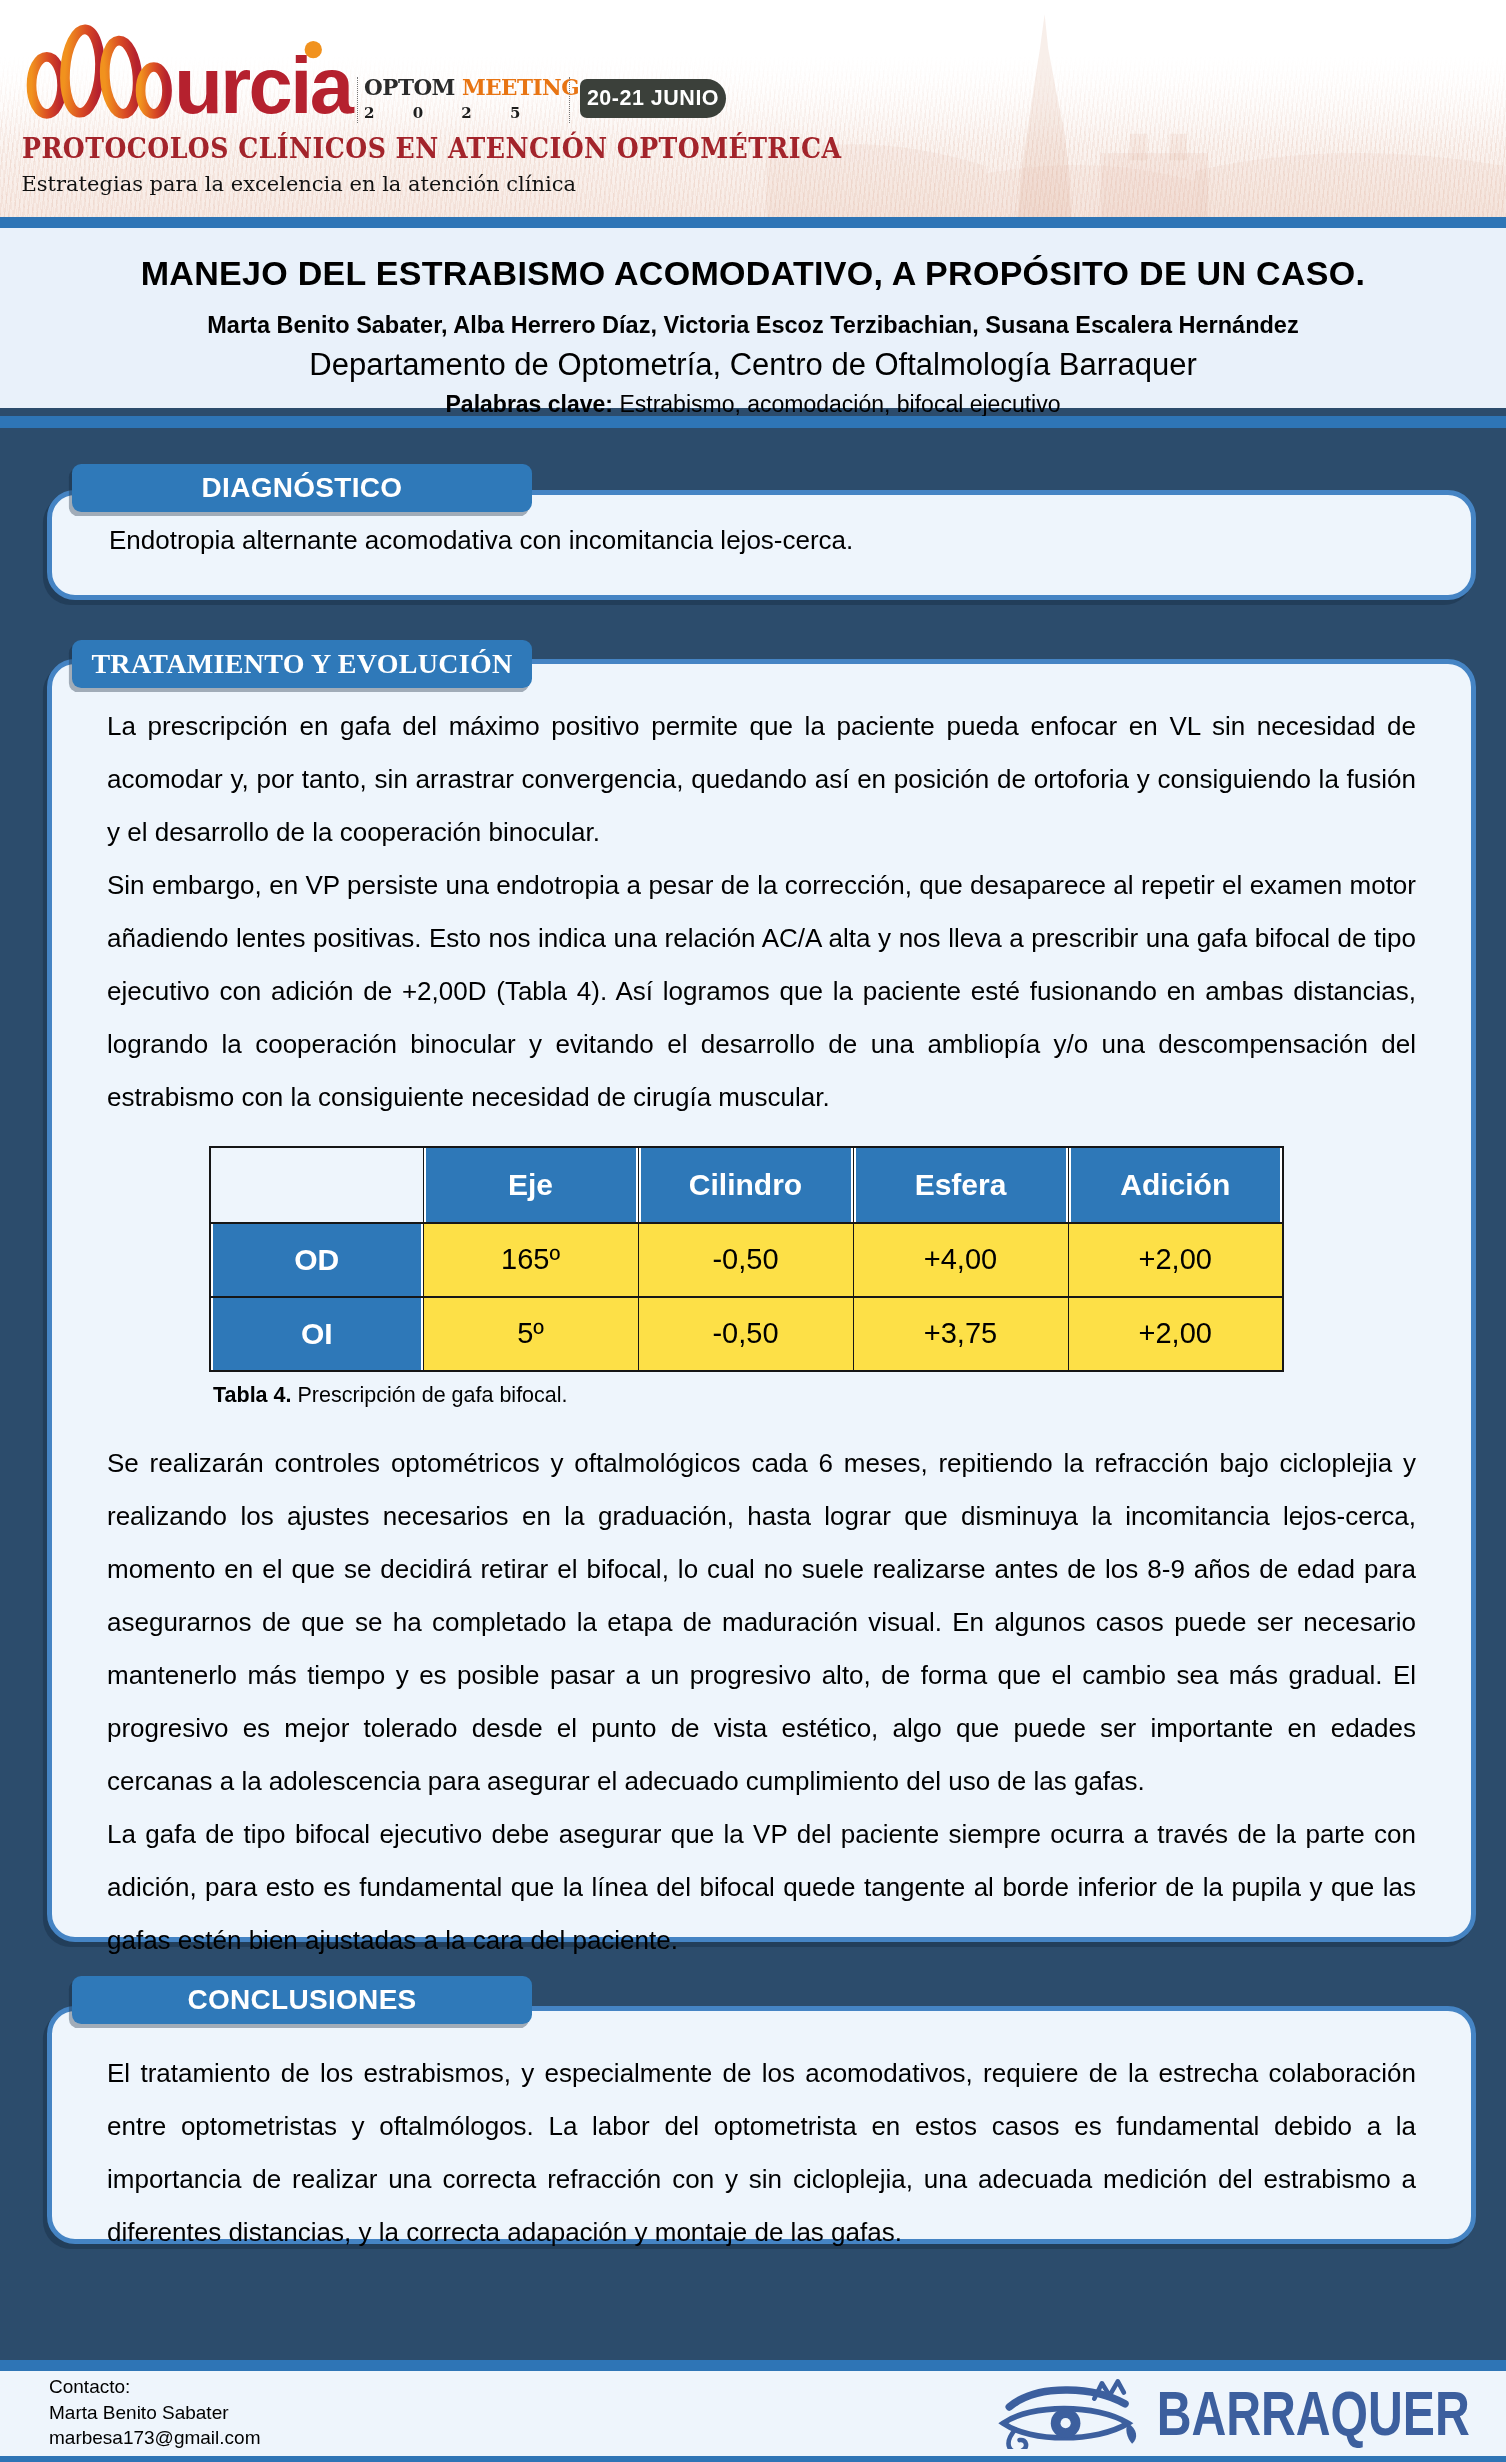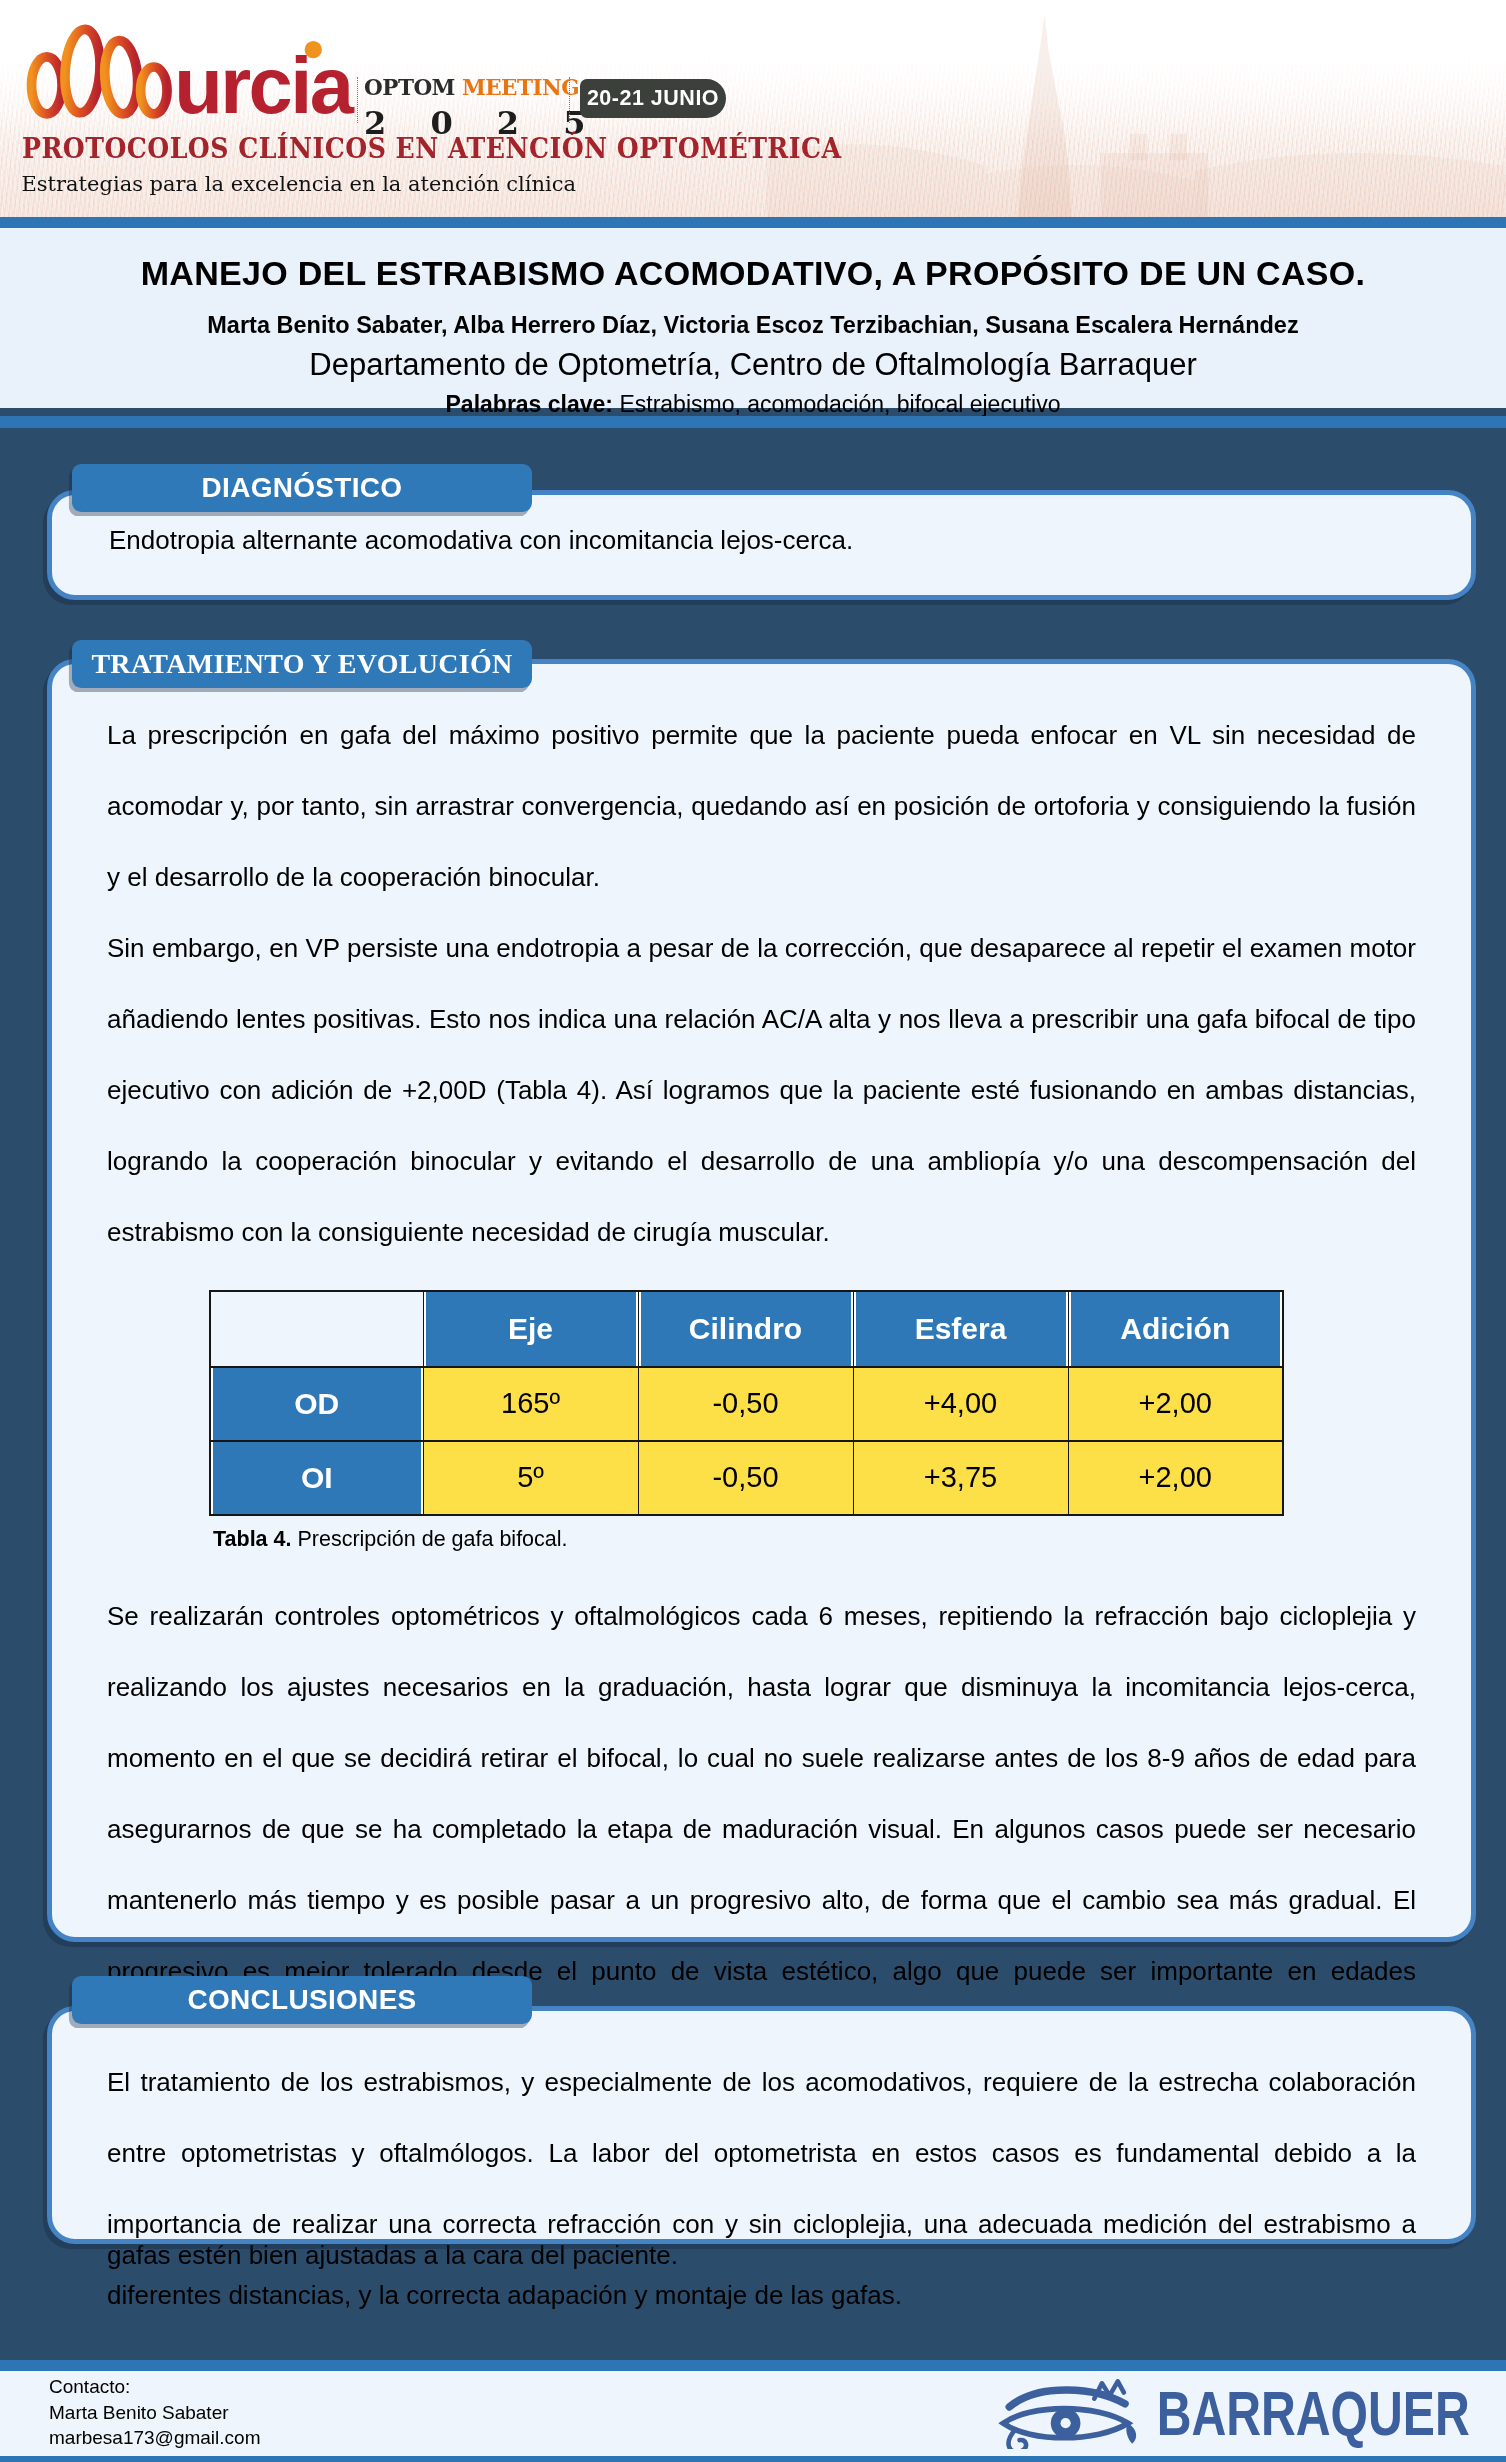--- a/index.html
+++ b/index.html
@@ -13,21 +13,21 @@
       repeating-linear-gradient(97deg, rgba(209,146,120,.12) 0 1.5px, transparent 1.5px 4.6px),
       repeating-linear-gradient(83deg, rgba(214,158,132,.10) 0 1px, transparent 1px 4.1px),
       linear-gradient(to bottom, rgba(238,205,190,0) 0%, rgba(233,196,178,.35) 100%);
     -webkit-mask-image:linear-gradient(to bottom,transparent 0%,#000 55%);
     mask-image:linear-gradient(to bottom,transparent 0%,#000 55%);}
   .murcia-logo{position:absolute;left:23px;top:14.3px;width:337px;height:107px;}
   .optom-block{position:absolute;left:364px;top:75px;width:195px;}
   .optom-line1{font-family:"DejaVu Serif",serif;font-weight:bold;font-size:21.5px;letter-spacing:-0.5px;white-space:nowrap;}
   .optom-word{color:#2b2b2b;}
   .meeting-word{color:#e87412;}
-  .year-line{font-family:"DejaVu Serif",serif;font-weight:bold;font-size:32px;color:#1d1d1d;
+  .year-line{font-family:"DejaVu Serif",serif;font-weight:bold;font-size:15px;color:#1d1d1d;
              word-spacing:33px;margin-top:4.1px;white-space:nowrap;}
   .dotted-sep{position:absolute;top:77px;height:46px;width:0;border-left:1.5px dotted #777;}
   .dotted-left{left:357px;}
   .dotted-right{left:569px;}
   .date-badge{position:absolute;left:580px;top:79px;width:146px;height:39px;background:#3b403a;
               border-radius:7.2px 20.4px 20.4px 7.2px;color:#fff;font-weight:bold;font-size:21.5px;
               display:flex;align-items:center;justify-content:center;letter-spacing:0.5px;}
   .congress-title{position:absolute;left:21.5px;top:132px;font-family:"DejaVu Serif",serif;
                   font-weight:bold;font-size:28px;color:#a3242b;letter-spacing:0.5px;
                   transform:scaleX(.9);transform-origin:left center;white-space:nowrap;}
@@ -50,21 +50,21 @@
   .tab{position:absolute;left:72px;width:460px;height:48px;background:#2f79b9;border-radius:9.2px;
        color:#fff;font-weight:bold;font-size:28px;display:flex;align-items:center;justify-content:center;
        z-index:3;letter-spacing:0.3px;box-shadow:-3.1px 4.1px 0 rgba(18,36,58,.35);}
   .box{position:absolute;left:47px;width:1429px;background:#eef5fc;border:5.1px solid #4584c4;
        border-radius:28px;z-index:2;box-sizing:border-box;box-shadow:-4.1px 5.1px 0 rgba(18,36,58,.35);}
   .tab-diag{top:464px;}
   .box-diag{top:490px;height:110px;padding:30px 56px 0 57px;}
   .diag-text{margin:0;font-size:26px;}
   .tab-trat{top:640px;font-family:Liberation Serif, serif;}
   .box-trat{top:659px;height:1283px;padding:36px 55px 0 55px;}
-  .box-trat p.body, .box-concl p.body{margin:0;font-size:26px;line-height:71px;text-align:justify;}
+  .box-trat p.body, .box-concl p.body{margin:0;font-size:26px;line-height:53px;text-align:justify;}
   .tab-concl{top:1976px;}
   .box-concl{top:2006px;height:238px;padding:36px 55px 0 55px;}
 
   
   .rx-table{border-collapse:collapse;margin:21.5px 0 0 102px;table-layout:fixed;}
   .rx-table col.c-label{width:213px;}
   .rx-table col.c-data{width:215px;}
   .rx-table td,.rx-table th{border:1.5px solid #161616;text-align:center;padding:16px;height:40px;}
   .rx-table thead th{height:42px;}
   .rx-table .blue{background:#2e78b8;color:#fff;font-weight:bold;font-size:30px;

